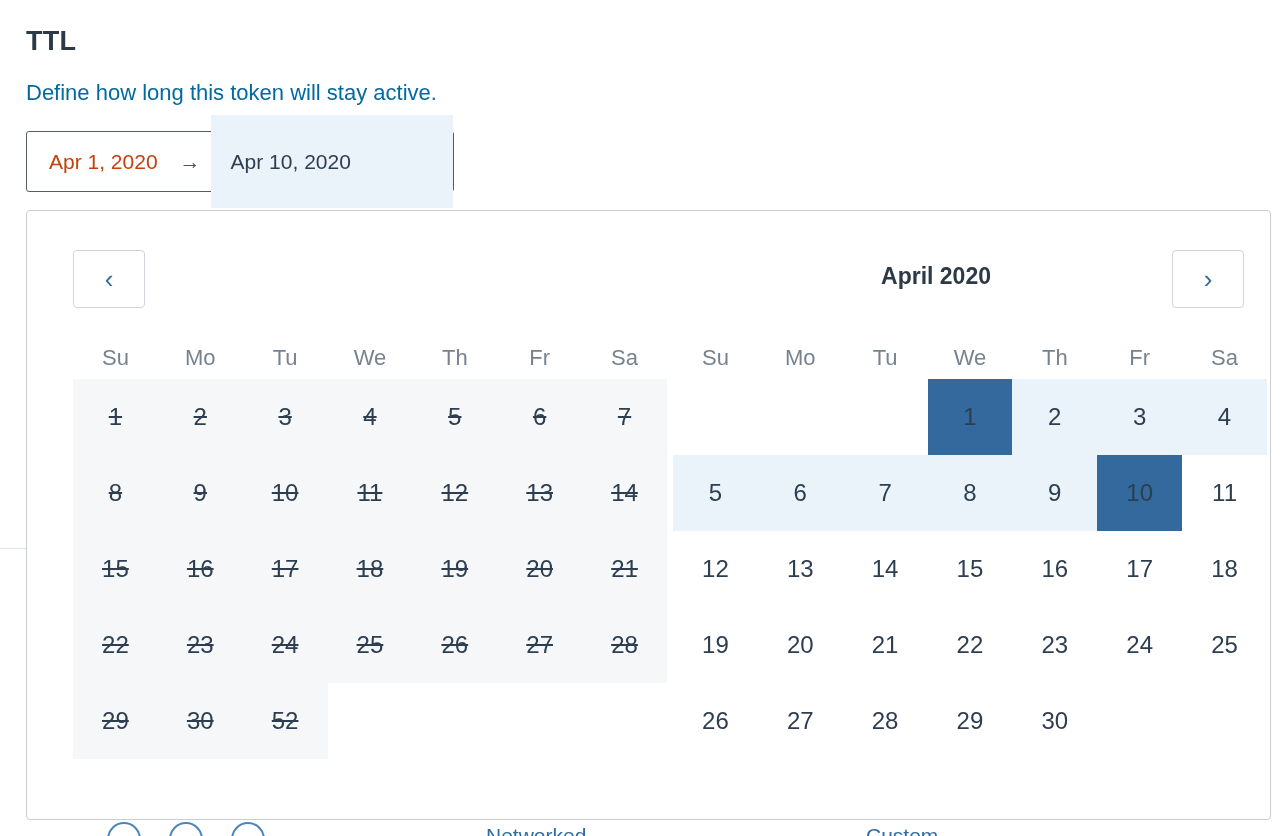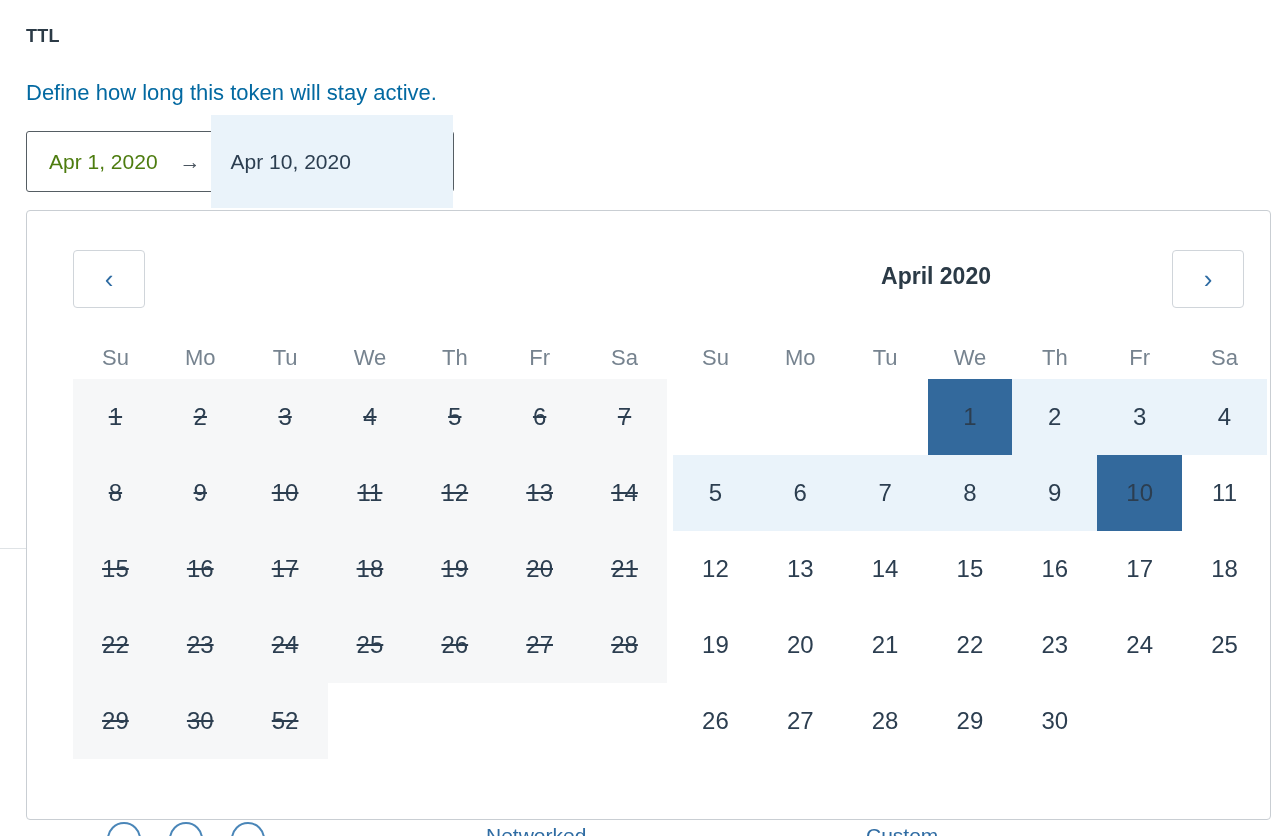--- a/index.html
+++ b/index.html
@@ -17,21 +17,21 @@
     position: relative;
     width: 1280px;
     height: 836px;
   }
 
   
   .ttl-title {
     position: absolute;
     left: 26px;
     top: 26px;
-    font-size: 18px;
+    font-size: 27px;
     font-weight: bold;
     color: #2b3a46;
     letter-spacing: 0.2px;
   }
   .ttl-desc {
     position: absolute;
     left: 26px;
     top: 80px;
     font-size: 22px;
     font-weight: normal;
@@ -47,21 +47,21 @@
     height: 61px;
     border: 1px solid #555d63;
     border-radius: 3px;
     box-sizing: border-box;
     display: flex;
     align-items: center;
     background: #fff;
   }
   .range-start {
     font-size: 21px;
-    color: #4d7c0f;
+    color: #c2410c;
     padding: 0 22px;
     height: 100%;
     display: flex;
     align-items: center;
   }
   .range-arrow {
     font-size: 21px;
     color: #4a5560;
     display: flex;
     align-items: center;

